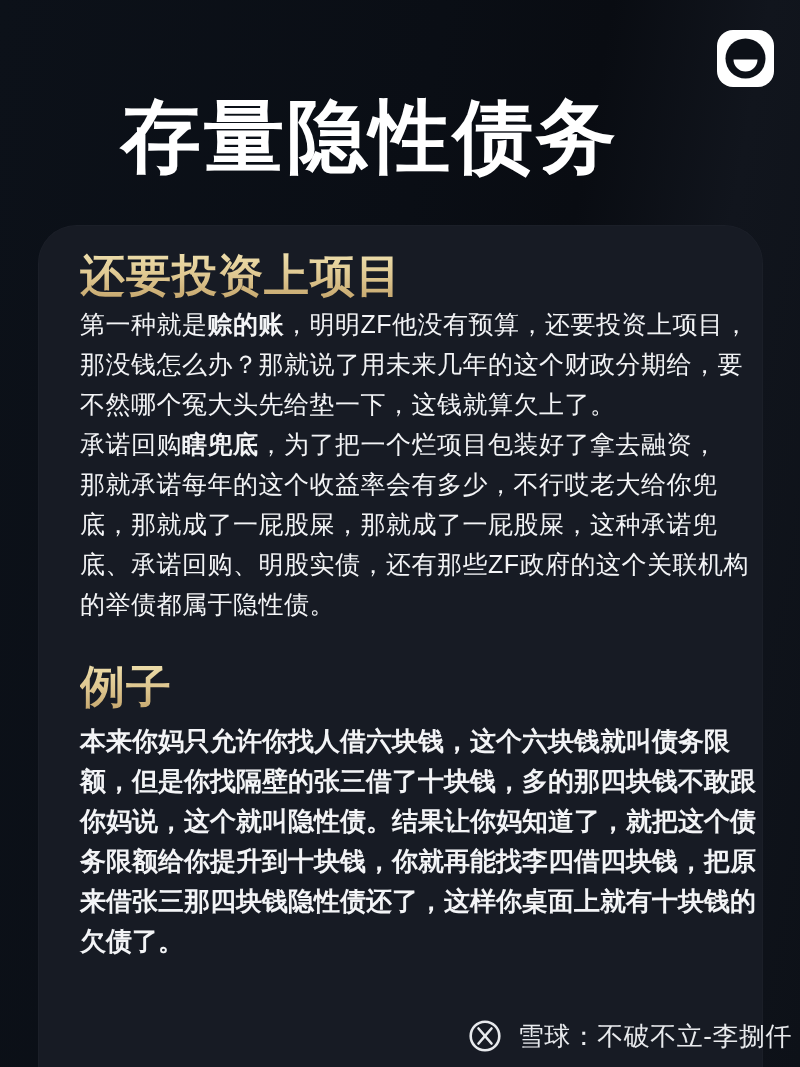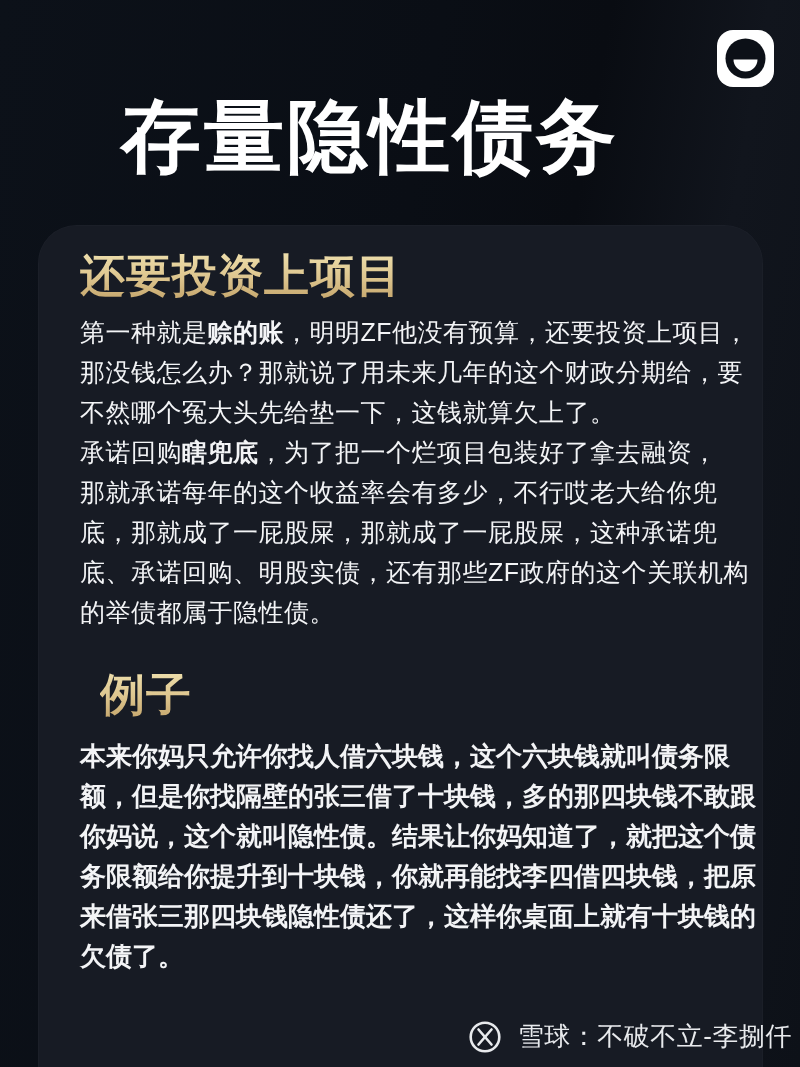--- a/index.html
+++ b/index.html
@@ -54,40 +54,40 @@
     font-weight: 800;
     letter-spacing: 1px;
     background: linear-gradient(180deg, #f0e2b0 0%, #dcc48d 55%, #c2a268 100%);
     -webkit-background-clip: text;
     background-clip: text;
     color: transparent;
     line-height: 54px;
     white-space: pre;
   }
 
-  .heading-example { margin-top: 36px; margin-left: 20px; }
+  .heading-example { margin-top: 36px; }
 
   .para {
     white-space: pre;
     color: #f3f4f6;
     font-size: 25px;
     line-height: 40px;
     letter-spacing: 0.5px;
   }
-  .para-explain { margin-top: 9px; font-weight: 400; }
-  .para-example { margin-top: 14px; font-weight: 700; font-size: 26px; letter-spacing: 0; }
+  .para-explain { margin-top: 1px; font-weight: 400; }
+  .para-example { margin-top: 7px; font-weight: 700; font-size: 26px; letter-spacing: 0; }
   .run-bold { font-weight: 900; }
 
   
   .watermark {
     position: absolute;
     right: 8px;
     bottom: 13px;
     display: flex;
-    align-items: flex-end;
+    align-items: flex-start;
     gap: 16px;
     color: #e8eaed;
     font-size: 26px;
     font-weight: 400;
   }
   .watermark .snowball { width: 34px; height: 34px; display: block; }
   .watermark-text { white-space: pre; letter-spacing: 0.5px; }
 </style>
 </head>
 <body>

